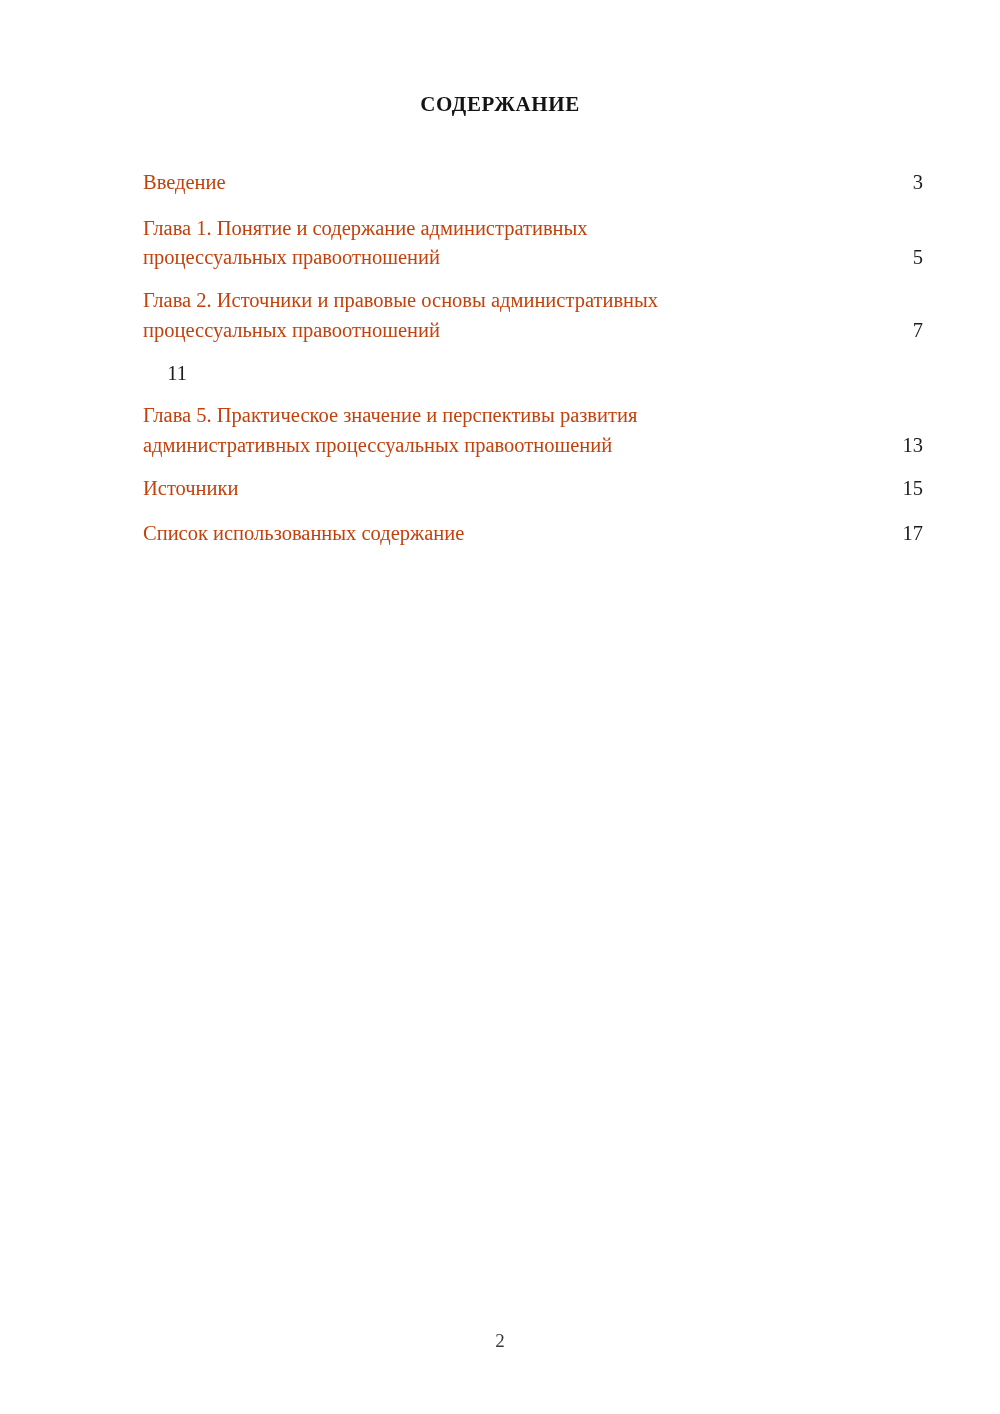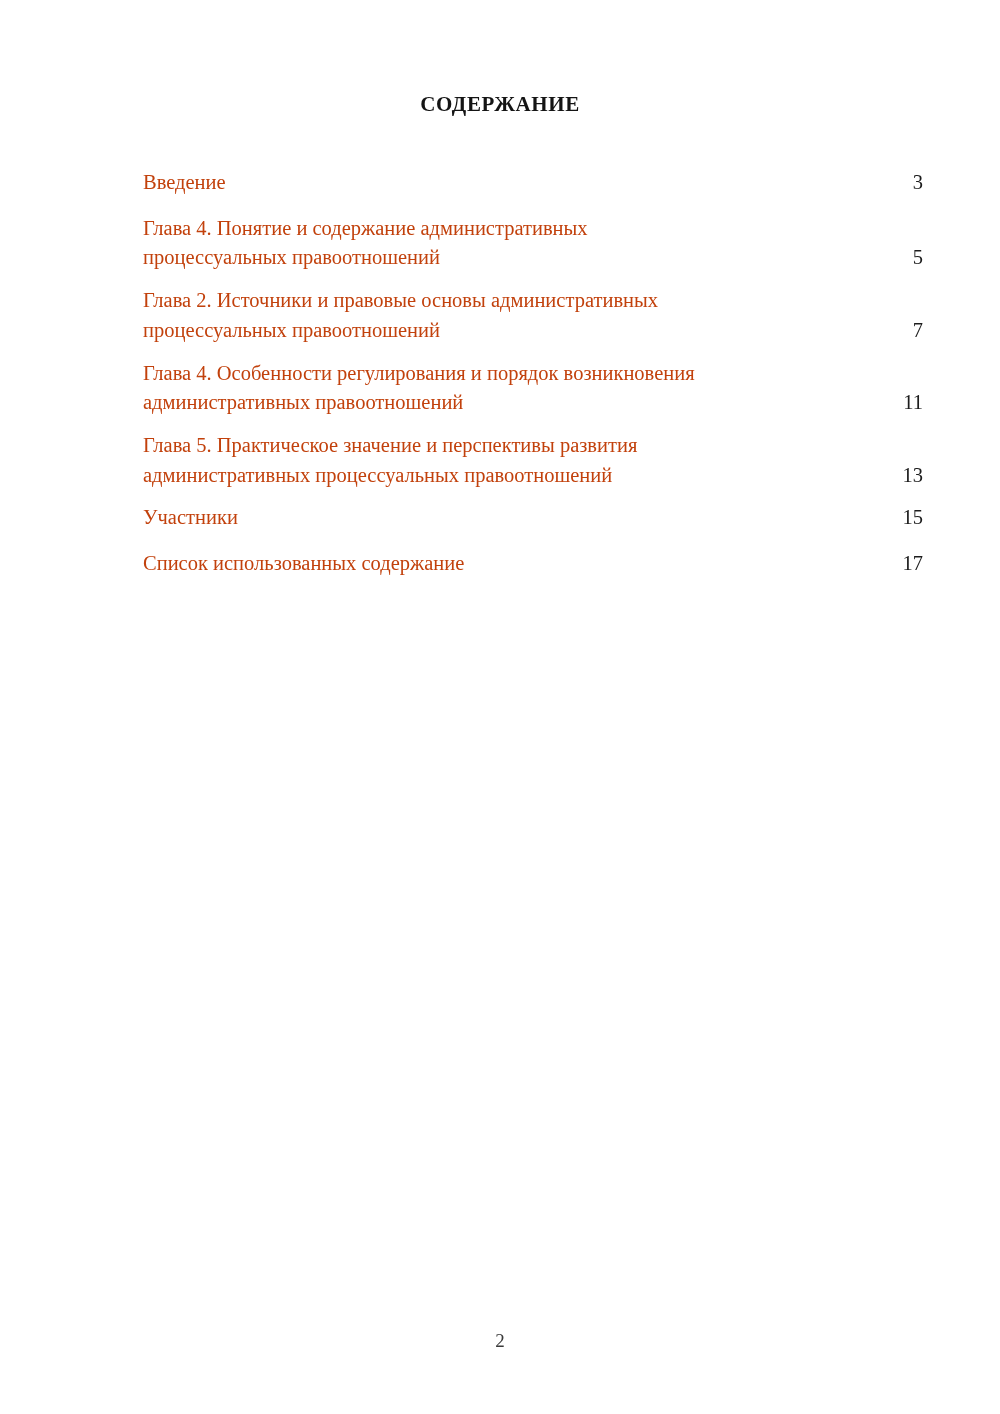--- a/index.html
+++ b/index.html
@@ -85,46 +85,44 @@
   <div class="doc-title">СОДЕРЖАНИЕ</div>
 
   <div class="toc">
 
     <div class="toc-row single">
       <div class="label">Введение</div>
       <div class="page-num">3</div>
     </div>
 
     <div class="toc-row multi">
-      <div class="label">Глава 4. Понятие и содержание административных
+      <div class="label">Глава 1. Понятие и содержание административных
 процессуальных правоотношений</div>
       <div class="page-num">5</div>
     </div>
 
     <div class="toc-row multi">
       <div class="label">Глава 2. Источники и правовые основы административных
 процессуальных правоотношений</div>
       <div class="page-num">7</div>
     </div>
 
 
     <div class="toc-row multi">
-      <div class="label">Глава 4. Особенности регулирования и порядок возникновения
-административных правоотношений</div>
       <div class="page-num">11</div>
     </div>
 
     <div class="toc-row multi">
       <div class="label">Глава 5. Практическое значение и перспективы развития
 административных процессуальных правоотношений</div>
       <div class="page-num">13</div>
     </div>
 
     <div class="toc-row single">
-      <div class="label">Участники</div>
+      <div class="label">Источники</div>
       <div class="page-num">15</div>
     </div>
 
     <div class="toc-row single">
       <div class="label">Список использованных содержание</div>
       <div class="page-num">17</div>
     </div>
 
   </div>
 

